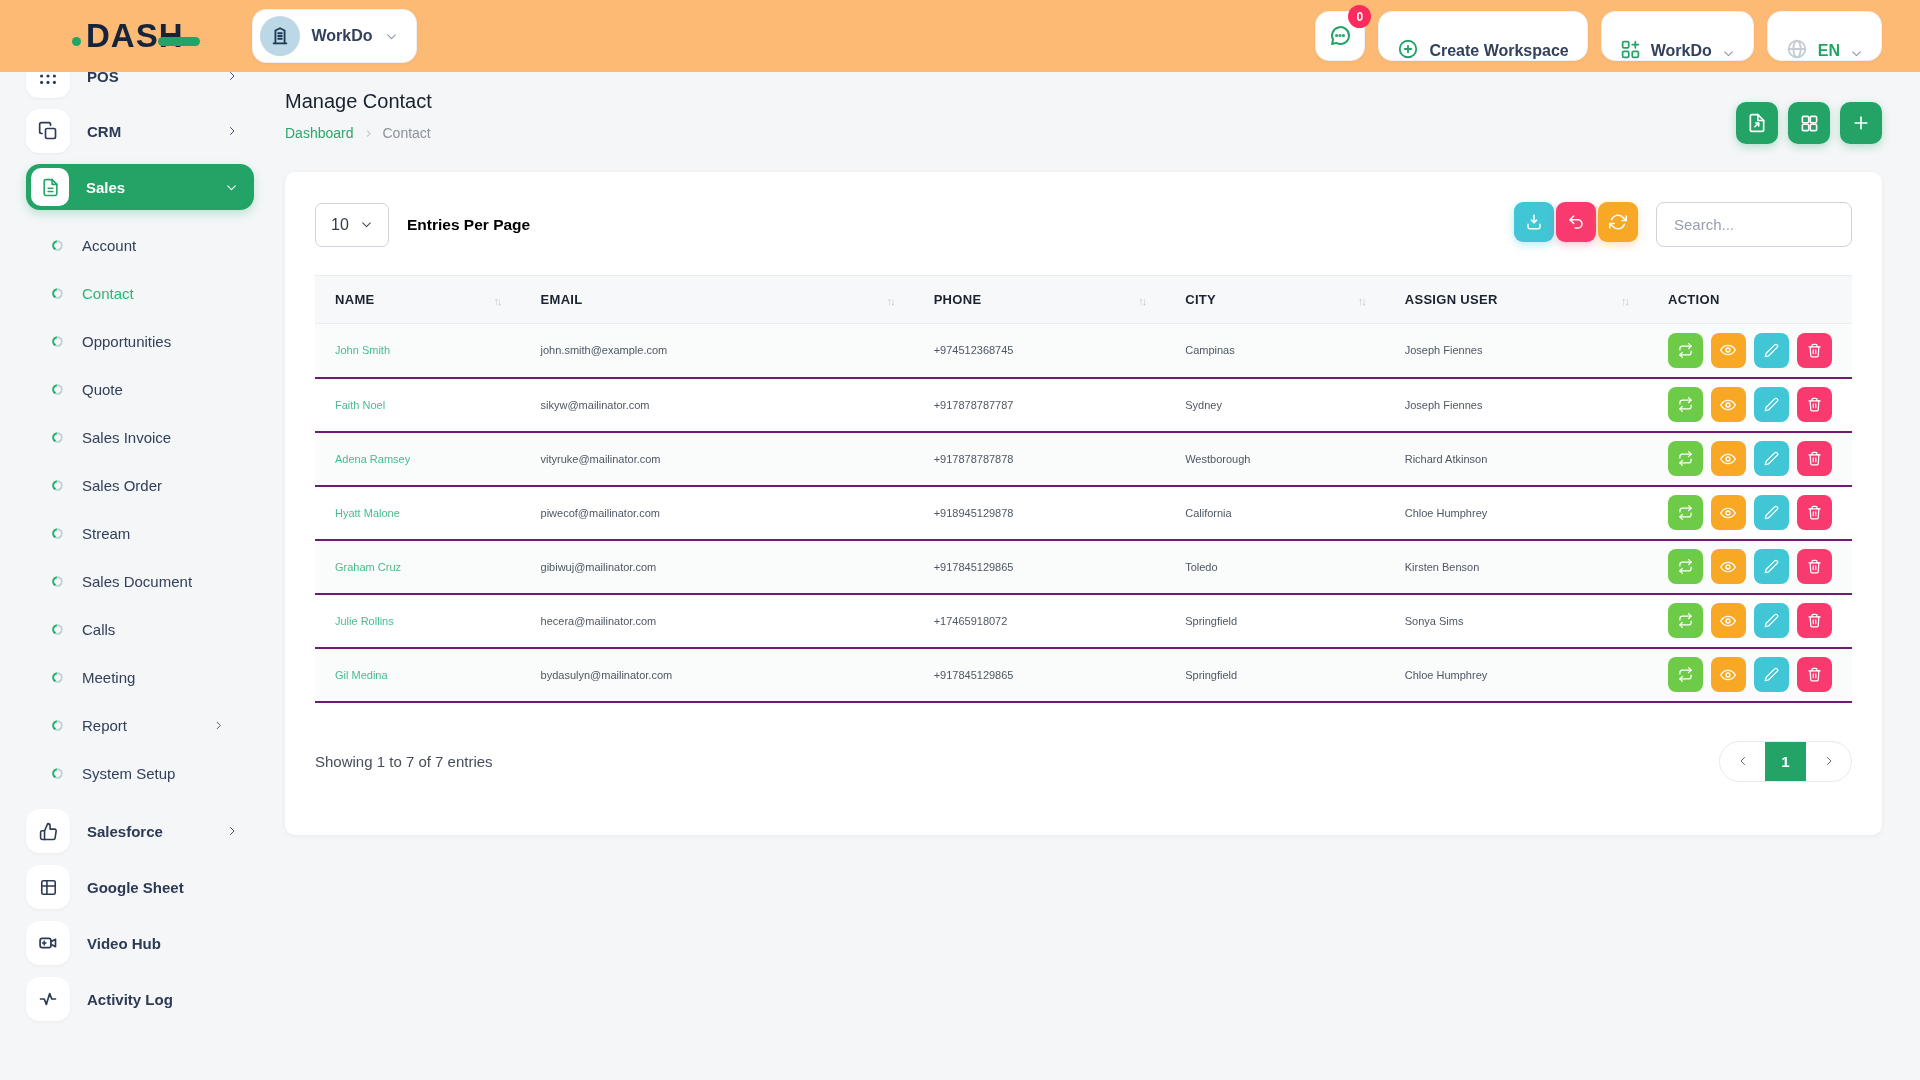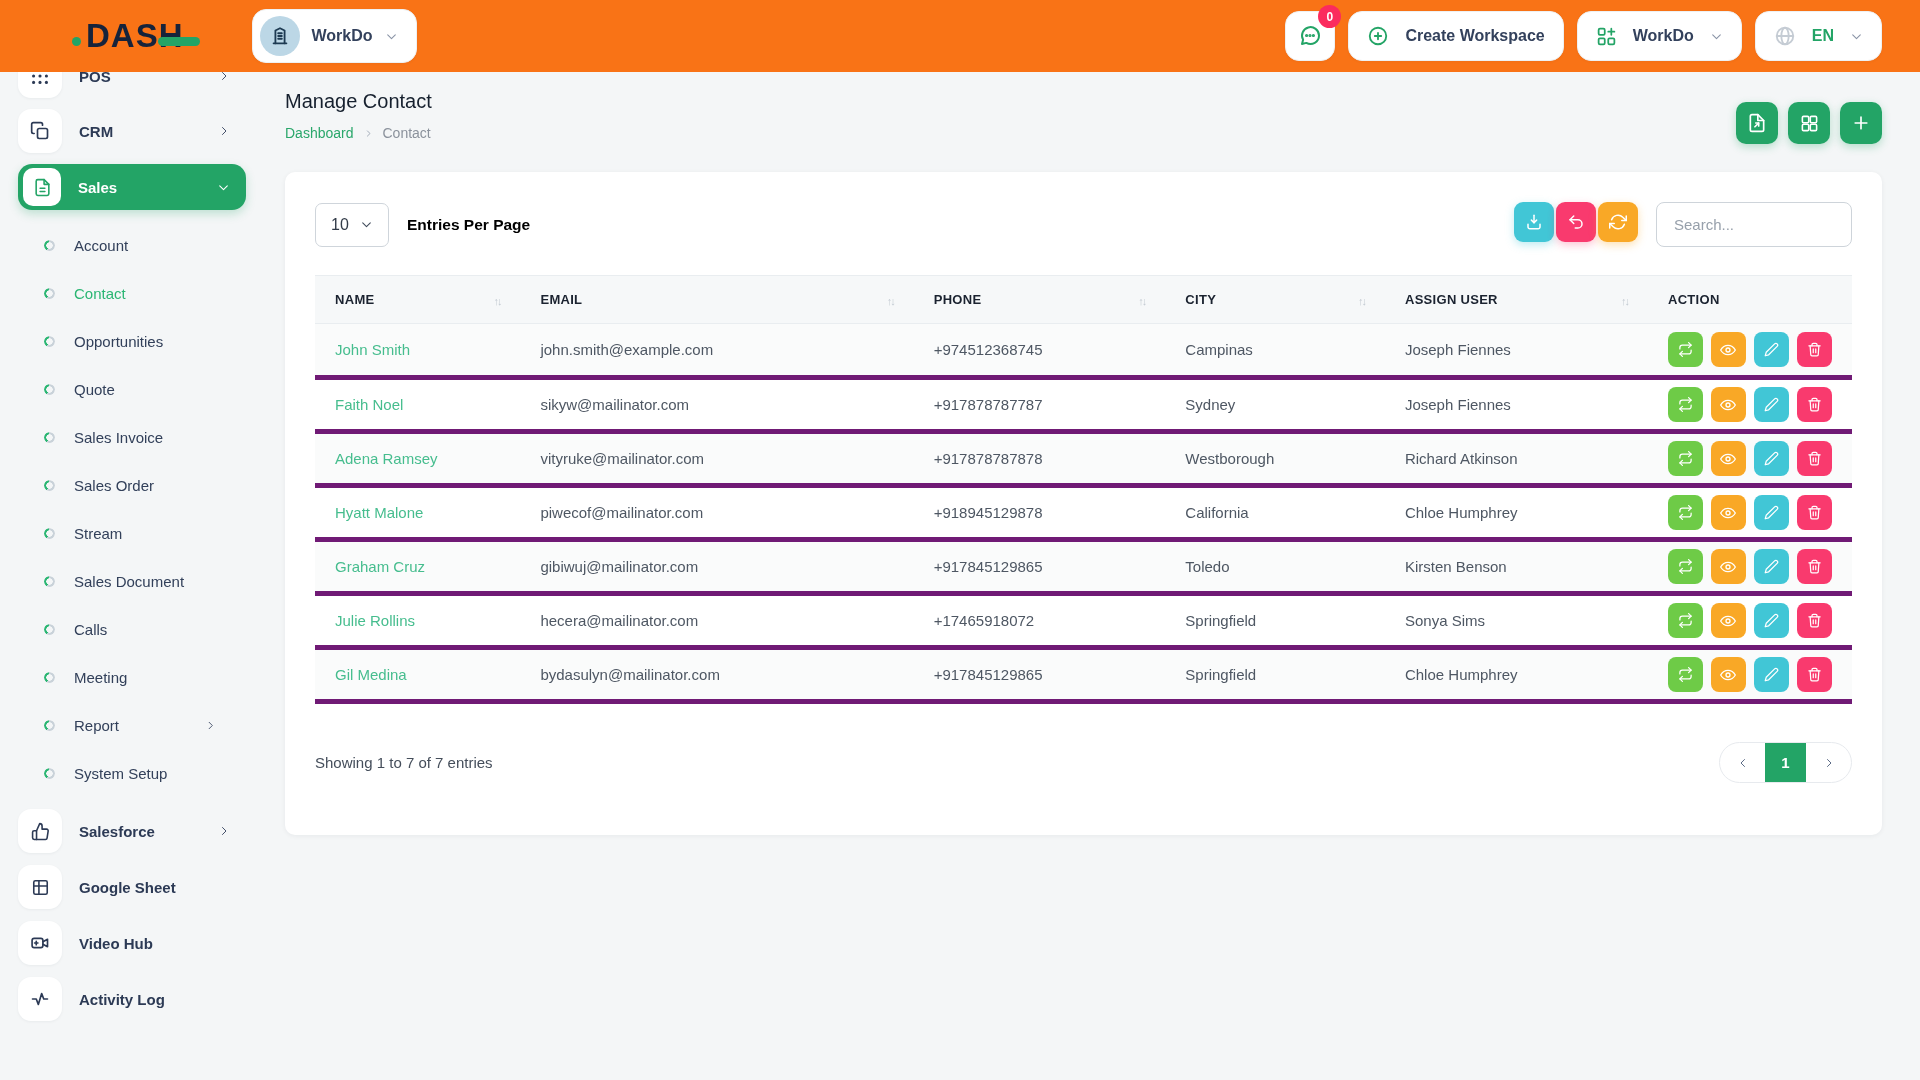--- a/index.html
+++ b/index.html
@@ -4,38 +4,38 @@
 <style>
   * { margin:0; padding:0; box-sizing:border-box; }
   html,body { width:1920px; height:1080px; overflow:hidden; }
   body {
     font-family:"Liberation Sans","DejaVu Sans",sans-serif;
     background:#f4f6f7; color:#2b3647; position:relative;
   }
   svg.i { fill:none; stroke:currentColor; stroke-width:2; stroke-linecap:round; stroke-linejoin:round; }
 
   
-  .topbar { position:absolute; top:0; left:0; right:0; height:72px; background:#f97316; z-index:20; display:flex; align-items:center; }
+  .topbar { position:absolute; top:0; left:0; right:0; height:72px; background:#fdba74; z-index:20; display:flex; align-items:center; }
   .logo { margin-left:72px; display:flex; align-items:center; cursor:pointer; }
   .logo .dot { width:9px; height:9px; border-radius:50%; background:#23a466; margin-right:5px; margin-top:10px; }
   .logo .word { font-size:33px; font-weight:800; letter-spacing:1px; color:#16233b; }
   .logo .dash { width:42px; height:9px; border-radius:5px; background:#23a466; margin-left:-26px; margin-top:10px; }
   .ws-pill { margin-left:52px; background:#fff; border:1px solid #eef1f3; border-radius:14px; height:54px; display:flex; align-items:center; padding:0 18px 0 7px; gap:12px; cursor:pointer; box-shadow:0 1px 3px rgba(20,35,60,.04); }
   .ws-avatar { width:40px; height:40px; border-radius:50%; background:#bcd7e6; color:#1d3a52; display:flex; align-items:center; justify-content:center; }
   .ws-label { font-size:16px; font-weight:600; color:#33415c; }
   .chev { color:#8a94a6; }
   .top-right { margin-left:auto; margin-right:38px; display:flex; align-items:center; gap:13px; }
   .sq-btn { position:relative; width:50px; height:50px; background:#fff; border:1px solid #eef1f3; border-radius:14px; display:flex; align-items:center; justify-content:center; color:#23a466; cursor:pointer; box-shadow:0 1px 3px rgba(20,35,60,.04); }
   .badge { position:absolute; top:-7px; right:-7px; min-width:23px; height:23px; border-radius:50%; background:#fb2b5e; color:#fff; font-size:12px; font-weight:700; display:flex; align-items:center; justify-content:center; }
-  .pill { height:50px; background:#fff; border:1px solid #eef1f3; border-radius:14px; display:flex; align-items:center; gap:16px; padding:0 18px; cursor:pointer; box-shadow:0 1px 3px rgba(20,35,60,.04); }
+  .pill { height:50px; background:#fff; border:1px solid #eef1f3; border-radius:14px; display:flex; align-items:flex-end; gap:10px; padding:0 18px; cursor:pointer; box-shadow:0 1px 3px rgba(20,35,60,.04); }
   .pill .lbl { font-size:16px; font-weight:600; color:#33415c; }
   .pill .lbl.green { color:#23a466; }
 
   
-  .sidebar { position:absolute; top:60px; left:4px; bottom:0; width:252px; padding-left:14px; z-index:5; }
+  .sidebar { position:absolute; top:60px; left:12px; bottom:0; width:252px; padding-left:14px; z-index:5; }
   .nav-item { display:flex; align-items:center; height:44px; margin-bottom:11px; cursor:pointer; }
   .icon-sq { width:44px; height:44px; background:#fff; border-radius:13px; display:flex; align-items:center; justify-content:center; color:#2c3a55; box-shadow:0 1px 3px rgba(20,35,60,.05); flex:none; }
   .nav-label { margin-left:17px; font-size:15px; font-weight:600; color:#2c3a55; }
   .nav-item .chev { margin-left:auto; margin-right:26px; }
   .nav-item.active { background:#23a466; width:228px; height:46px; border-radius:14px; padding-left:5px; box-shadow:0 4px 10px rgba(35,164,102,.25); }
   .nav-item.active .icon-sq { width:38px; height:38px; border-radius:10px; color:#23a466; box-shadow:none; }
   .nav-item.active .nav-label { color:#fff; }
   .nav-item.active .chev { color:#fff; margin-right:16px; }
   .sub-list { margin-left:26px; }
   .sub-item { display:flex; align-items:center; height:48px; cursor:pointer; }
@@ -69,21 +69,21 @@
   .c-btn.cyan { background:#41c6d6; box-shadow:0 3px 8px rgba(65,198,214,.35); }
   .c-btn.pink { background:#f93a6e; box-shadow:0 3px 8px rgba(249,58,110,.3); }
   .c-btn.orange { background:#f9a826; box-shadow:0 3px 8px rgba(249,168,38,.35); }
   .search { margin-left:16px; width:196px; height:45px; border:1px solid #ced4da; border-radius:8px; padding:0 17px; font-size:15px; color:#333c49; outline:none; font-family:inherit; background:#fff; }
   .search::placeholder { color:#97a0ab; }
 
   table { width:100%; border-collapse:collapse; }
   thead th { background:#f6f8f9; border-top:1px solid #e9edf0; border-bottom:1px solid #e9edf0; height:48px; text-align:left; padding:0 20px; font-size:13px; font-weight:700; color:#1b2330; letter-spacing:.3px; cursor:pointer; }
   thead th .sort { float:right; font-size:11px; color:#c3cad2; letter-spacing:-2px; font-weight:400; margin-top:3px; }
   thead th.no-sort { cursor:default; }
-  tbody td { height:54px; border-bottom:5px solid #701a75; padding:0 20px; font-size:15px; color:#4e5763; }
+  tbody td { height:54px; border-bottom:2px solid #701a75; padding:0 20px; font-size:11px; color:#4e5763; }
   tbody tr:nth-child(odd) { background:#fafbfb; }
   td .name-link { color:#46bd8e; cursor:pointer; }
   .actions { display:flex; gap:8px; }
   .a-btn { width:35px; height:35px; border-radius:8px; display:flex; align-items:center; justify-content:center; color:#fff; cursor:pointer; }
   .a-btn.convert { background:#6ecb47; }
   .a-btn.view { background:#f9a826; }
   .a-btn.edit { background:#41c6d6; }
   .a-btn.del { background:#f93a6e; }
 
   .card-footer { display:flex; justify-content:space-between; align-items:center; margin-top:38px; }

